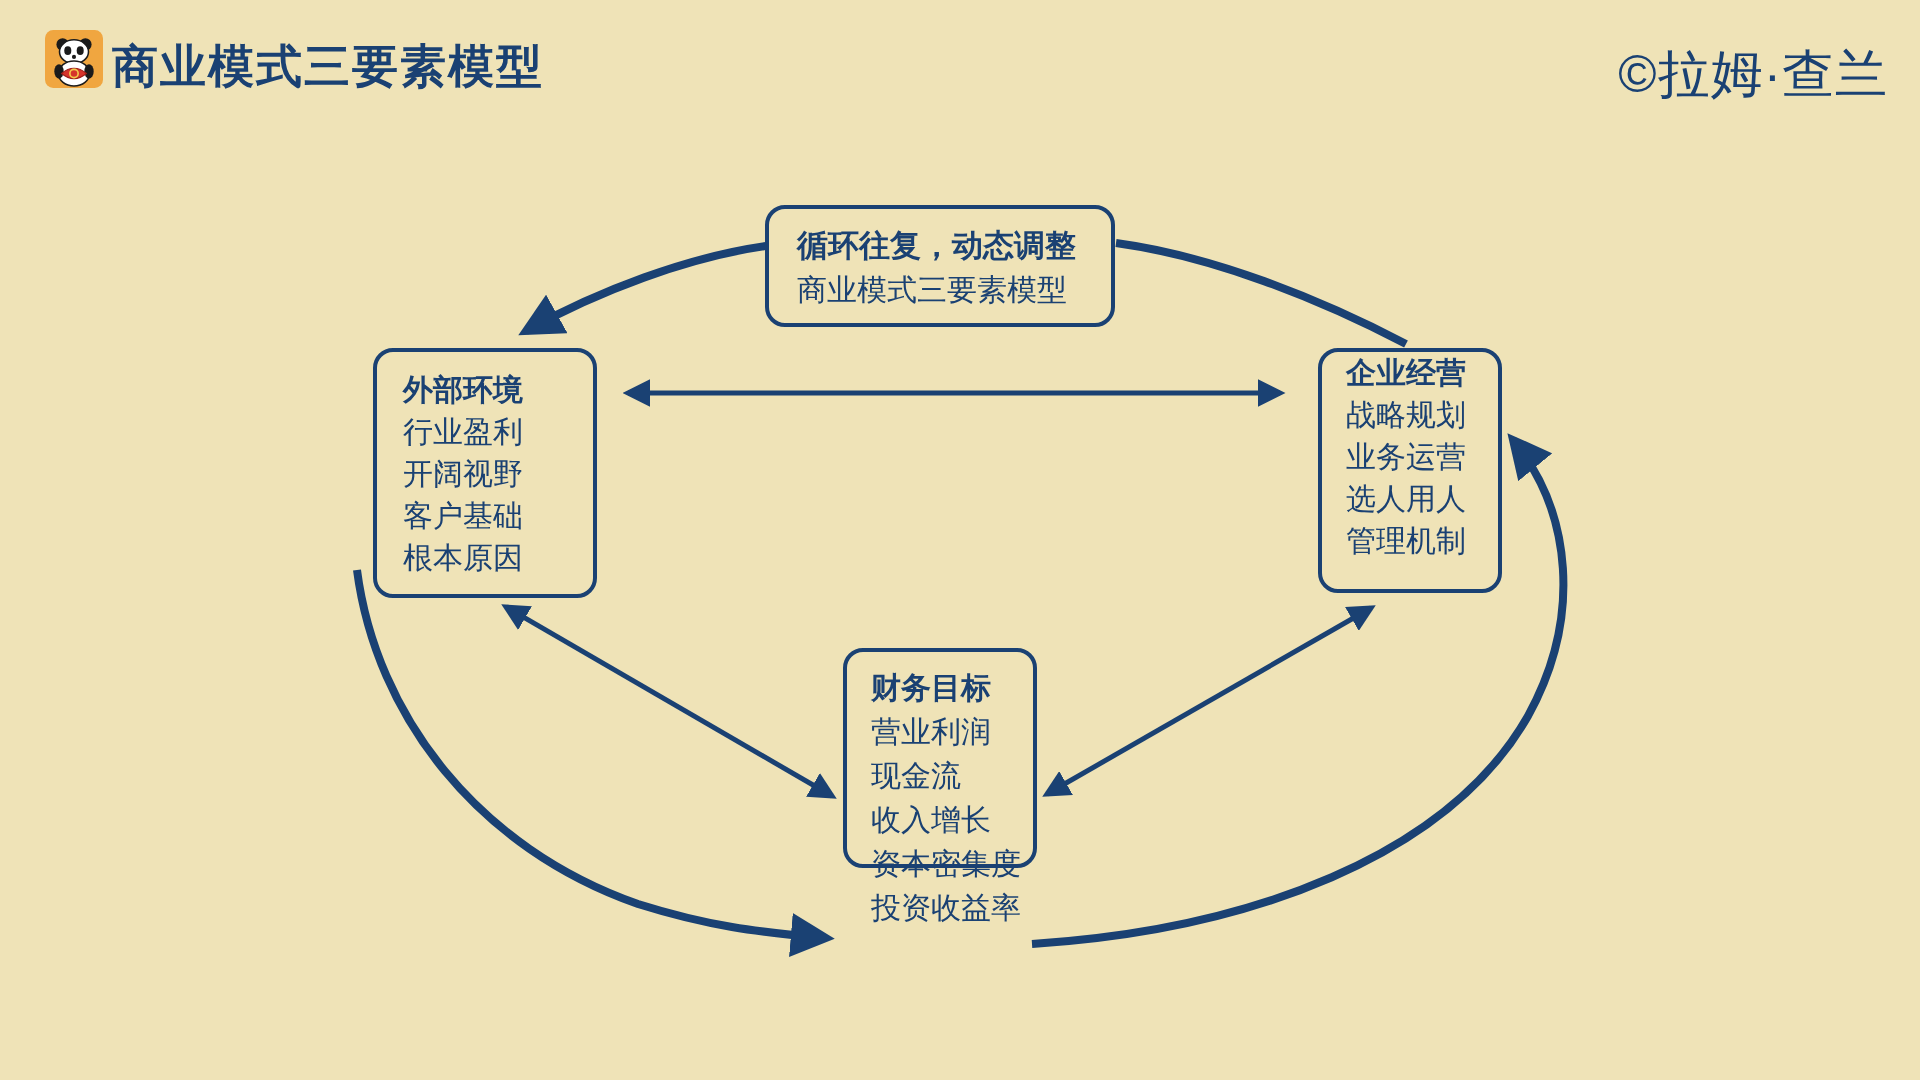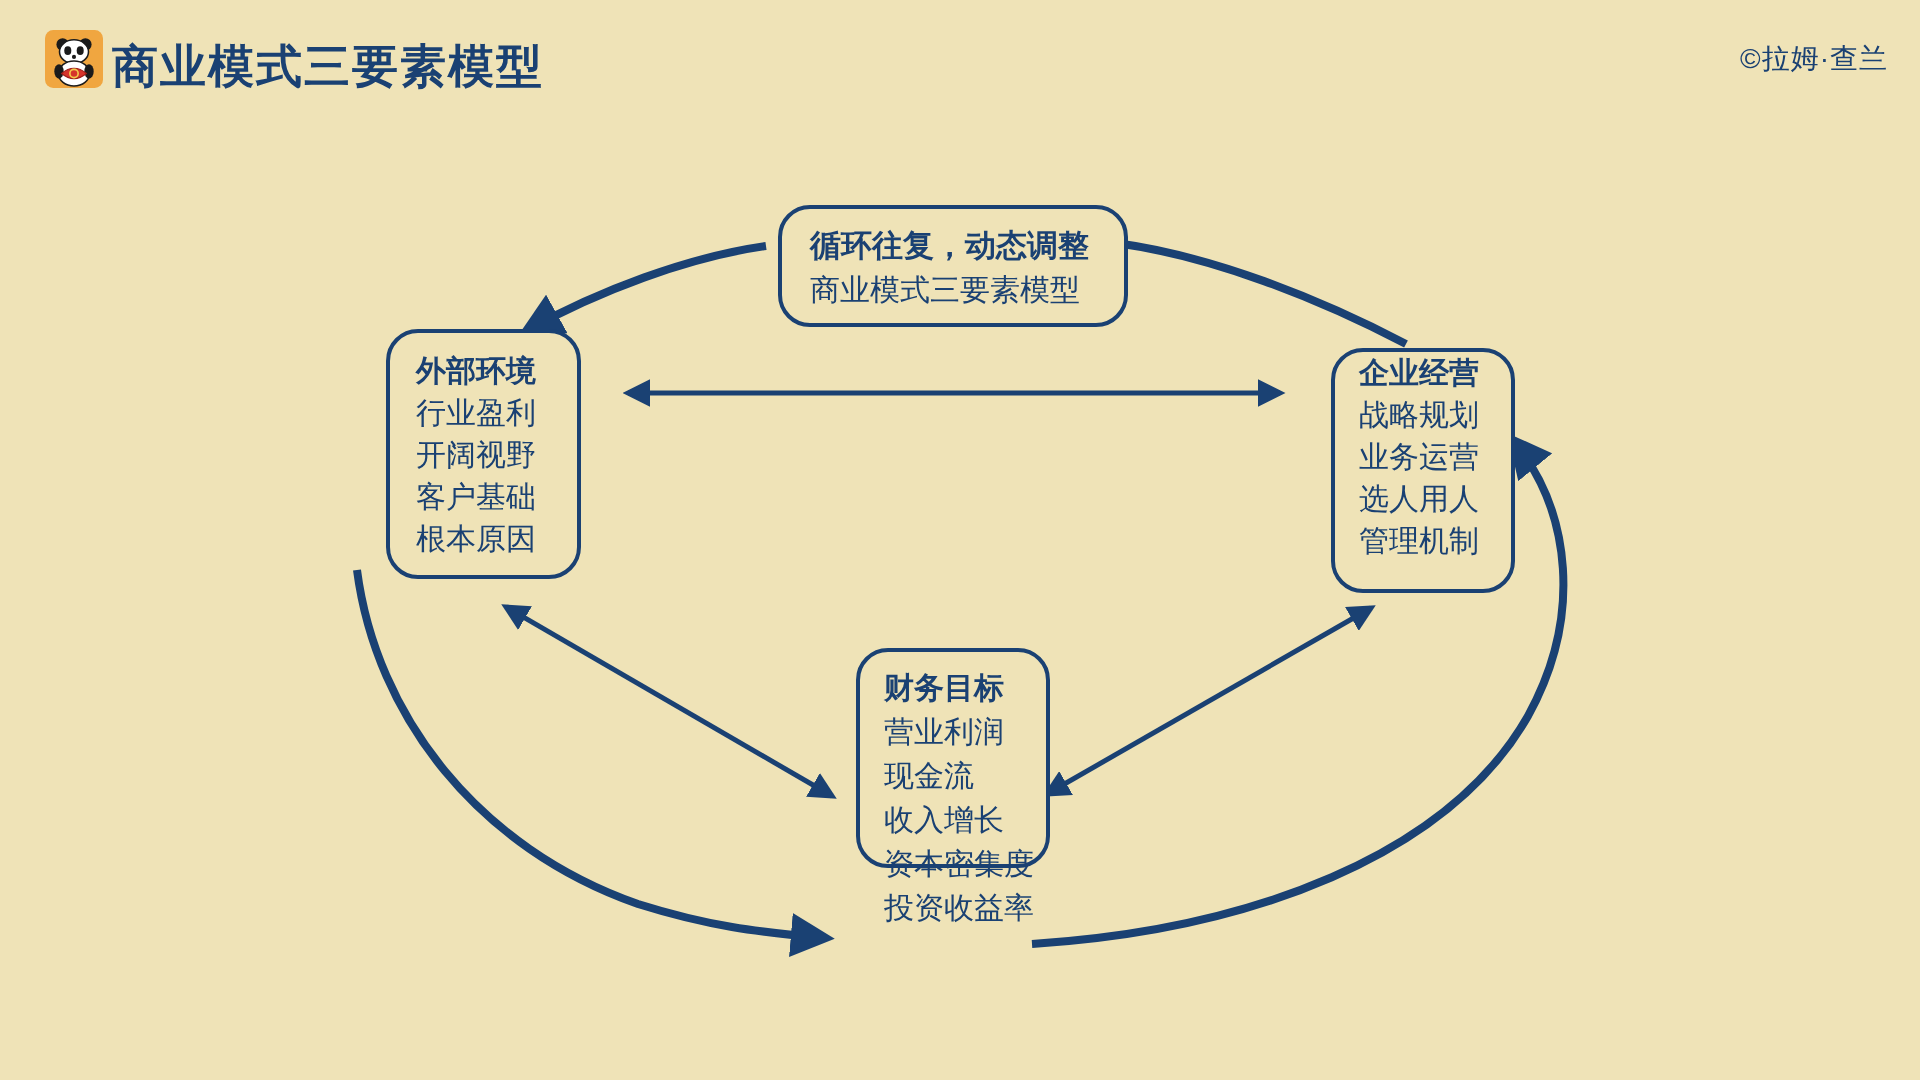--- a/index.html
+++ b/index.html
@@ -16,40 +16,39 @@
   .stage{position:relative;width:1920px;height:1080px;background:var(--bg);text-decoration:underline;}
 
   
   .header-title{
     position:absolute;left:112px;top:36px;
     font-size:46px;font-weight:bold;letter-spacing:2px;
   }
   .logo{position:absolute;left:45px;top:30px;width:58px;height:58px;}
   .credit{
     position:absolute;right:32px;top:40px;
-    font-size:28px;font-weight:normal;letter-spacing:1px;
+    font-size:52px;font-weight:normal;letter-spacing:1px;
   }
 
   
   .arrow-layer{position:absolute;left:0;top:0;width:1920px;height:1080px;z-index:1;}
 
   
   .node{
     position:absolute;z-index:2;
     background:var(--bg);
     border:4px solid var(--ink);
-    border-radius:32px;
+    border-radius:20px;
     font-size:30px;line-height:42px;
     color:var(--ink);
-    margin-left:13px;
   }
   .node .node-title{font-weight:bold;}
   .box-top{left:765px;top:205px;width:350px;height:122px;padding:15px 0 0 28px;line-height:44px;}
   .box-top .node-title{font-size:31px;}
-  .box-left{left:373px;top:329px;width:195px;height:250px;padding:17px 0 8px 26px;}
+  .box-left{left:373px;top:348px;width:224px;height:250px;padding:17px 0 8px 26px;}
   .box-right{left:1318px;top:348px;width:184px;height:245px;padding:0 0 0 24px;}
   .box-bottom{left:843px;top:648px;width:194px;height:220px;padding:14px 0 0 24px;line-height:44px;}
 </style>
 </head>
 <body>
 
 <div class="stage">
 
   <svg class="arrow-layer" viewBox="0 0 1920 1080" xmlns="http://www.w3.org/2000/svg" aria-hidden="true">
     <defs>

